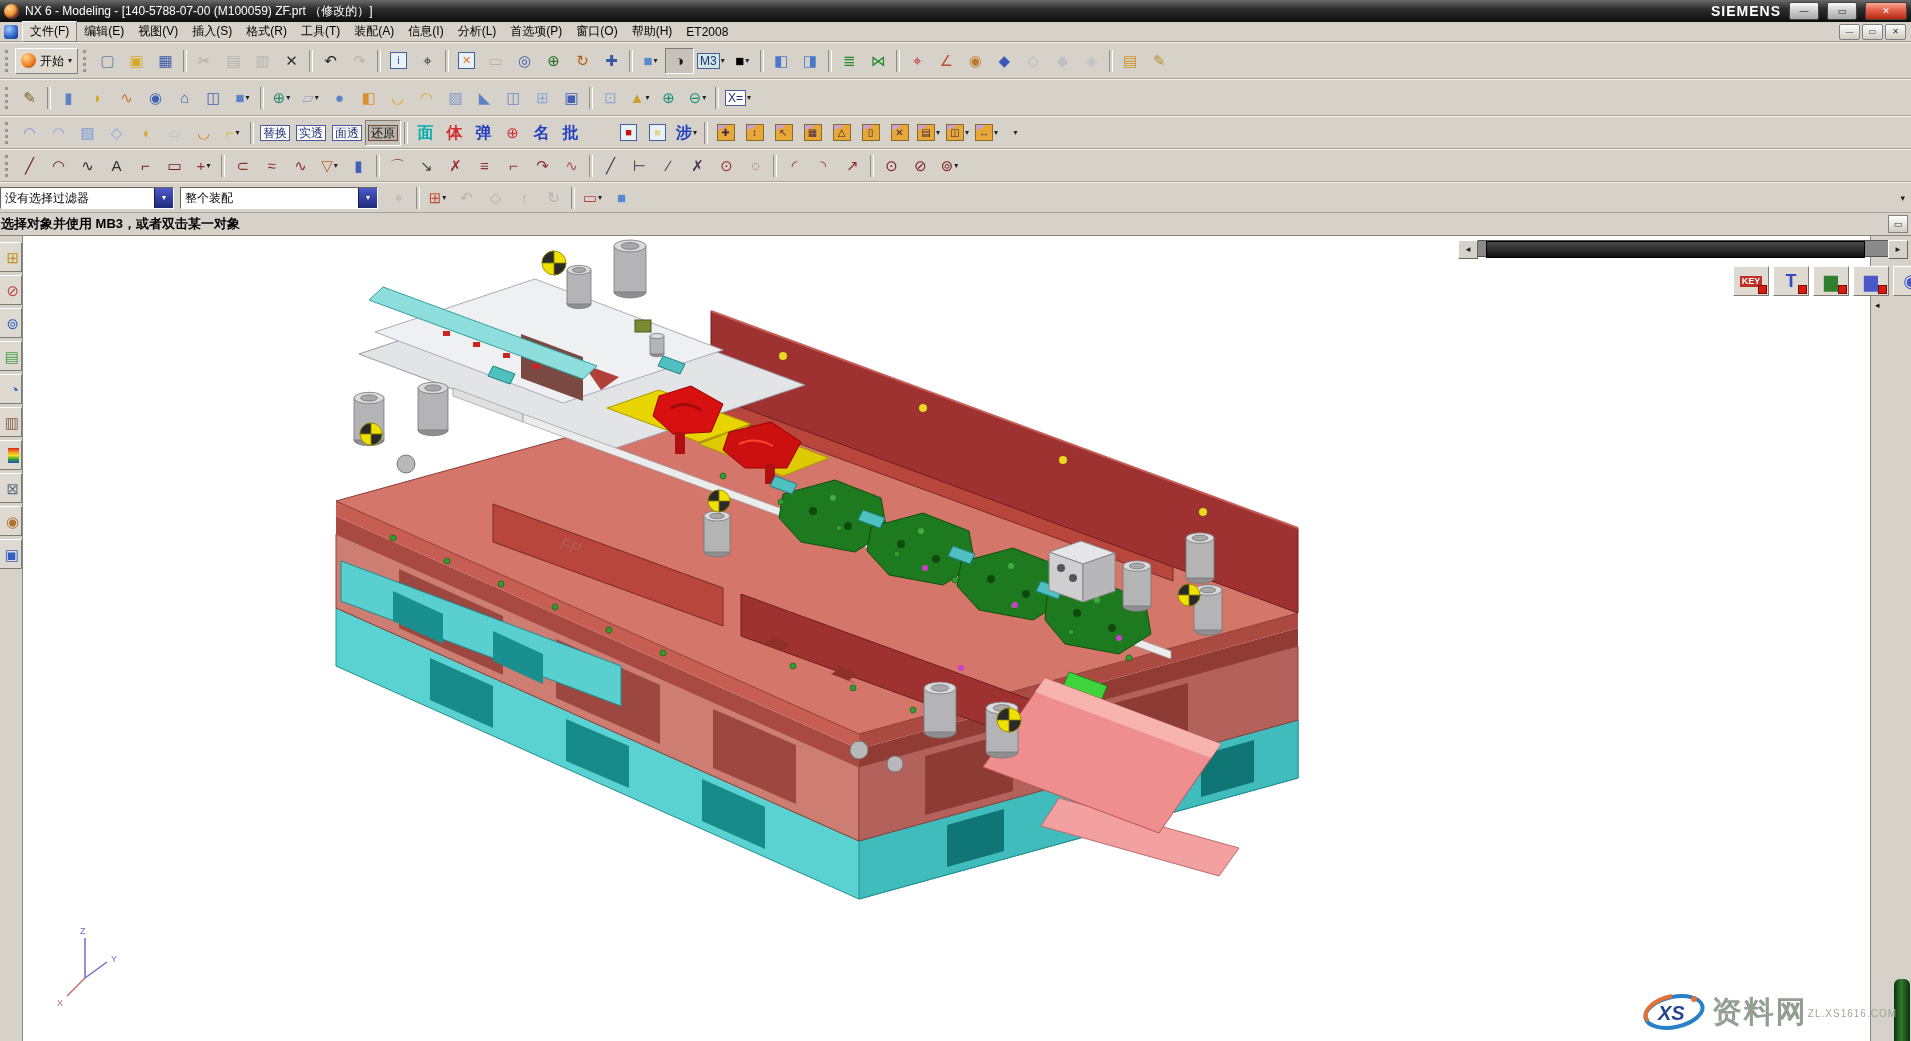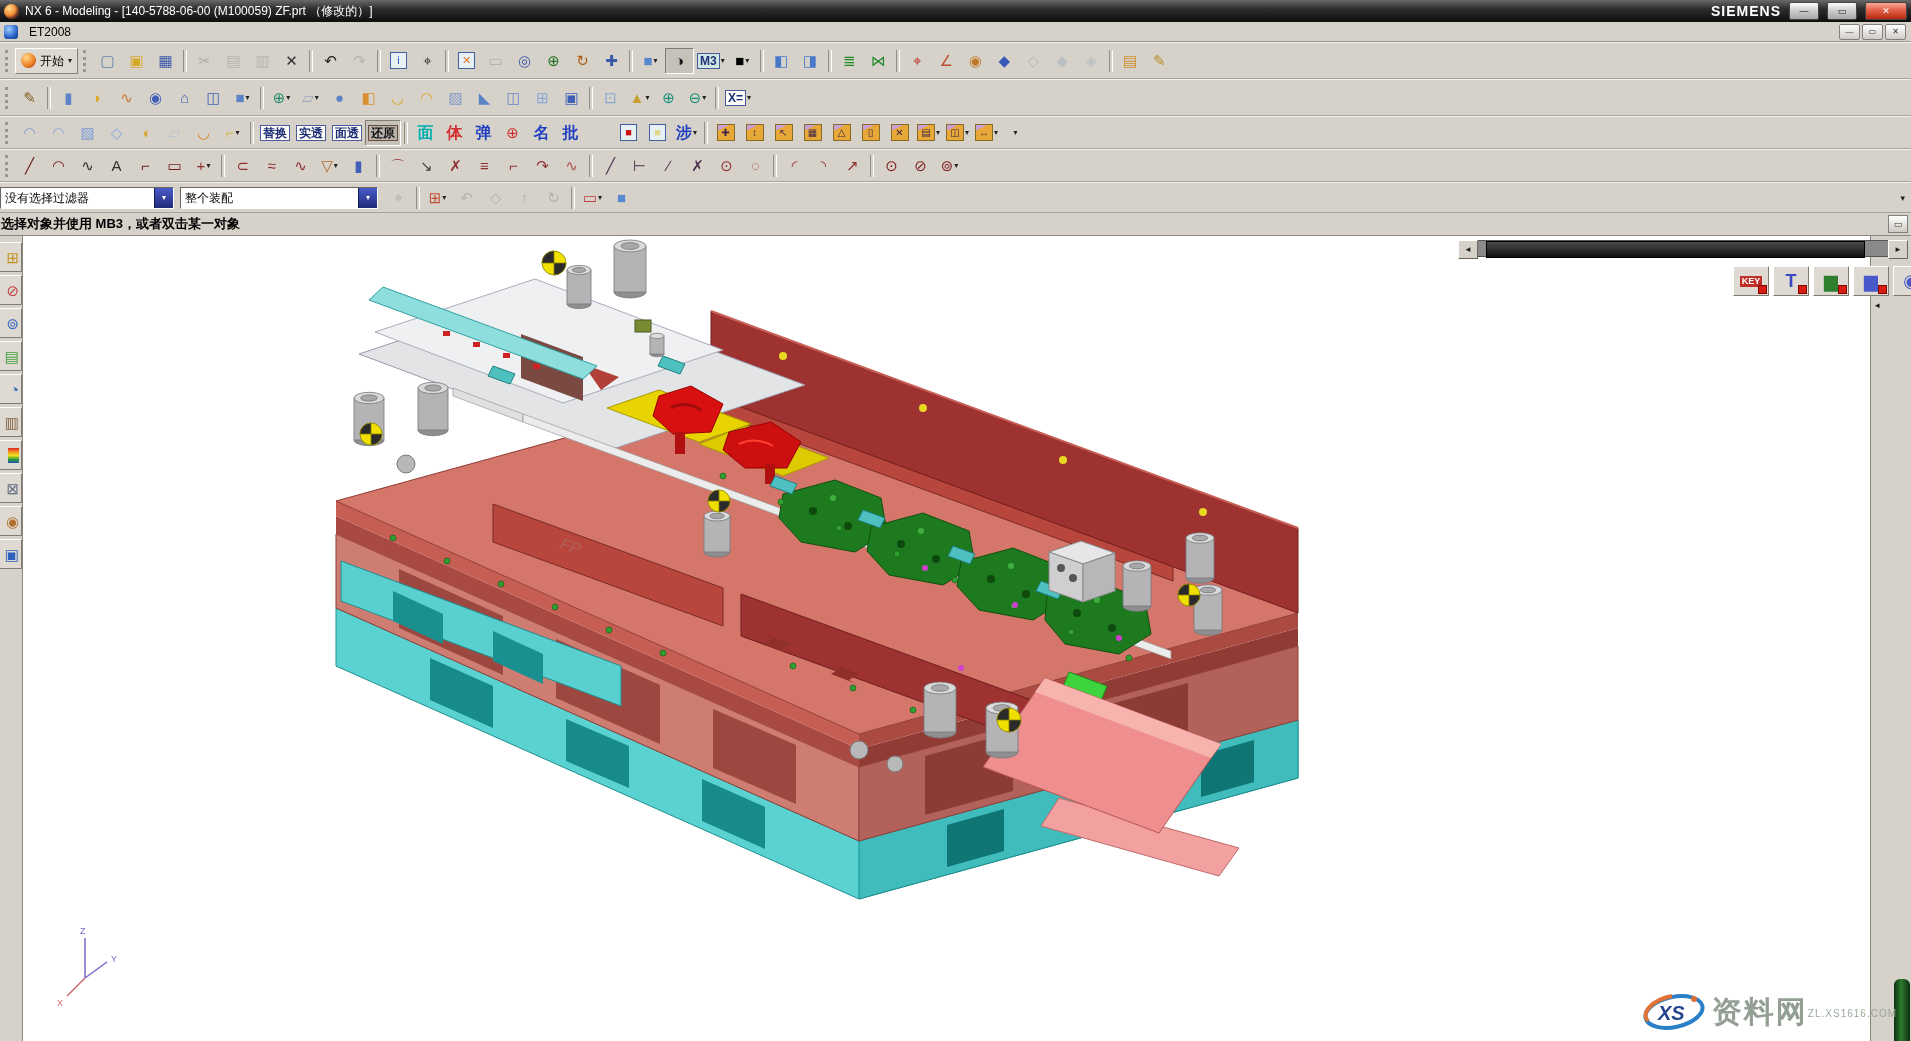--- a/index.html
+++ b/index.html
@@ -34,21 +34,21 @@
   .tbtn.dis{opacity:.42;}
   .tbtn.pressed{border-color:#807c74 #fff #fff #807c74;background:#c6c2ba;}
   .g{font-size:15px;line-height:1;display:inline-block;}
   .g.box{border:1px solid #4060a0;background:#e8f0f8;font-size:11px;width:15px;height:15px;
     display:inline-flex;align-items:center;justify-content:center;}
   .cube .g{background:linear-gradient(155deg,#caa0d8 24%,#e8a838 24%);border:1px solid #8a6a28;
     width:16px;height:15px;font-size:10px;color:#3a2448;display:inline-flex;align-items:center;justify-content:center;}
   .tl{font-size:12px;line-height:1;white-space:nowrap;}
   .tbtn.cjk .tl{font-size:16px;font-weight:700;}
   .tbtn.sm .tl{font-size:8px;font-weight:700;margin-top:36px;}
-  .txtbtn .tl{border:1px solid #4a5a9a;background:#fcfcf8;padding:1px 2px;color:#203078;font-weight:700;font-size:12px;}
+  .txtbtn .tl{border:1px solid #4a5a9a;background:#fcfcf8;padding:1px 2px;color:#203078;font-weight:400;font-size:12px;}
   .txtbtn.pressed .tl{background:#b6b2aa;border-color:#6a4a3a;color:#111;}
   .car{font-size:8px;color:#222;line-height:1;}
   .tsep{width:2px;height:22px;border-left:1px solid #918d85;border-right:1px solid #fff;margin:0 3px;flex:none;}
   .tgrip{width:4px;height:22px;border-left:3px dotted #9a968e;margin:0 3px;flex:none;}
   .startbtn{display:inline-flex;align-items:center;gap:4px;height:24px;padding:0 5px;
     border:1px solid;border-color:#fff #808080 #808080 #fff;background:#dedad2;margin-right:2px;flex:none;}
   .nxlogo{width:15px;height:15px;border-radius:50%;
     background:radial-gradient(circle at 35% 30%,#ffd98a,#f08228 55%,#a33c08 95%);display:inline-block;}
   .badge{position:absolute;right:1px;bottom:1px;width:7px;height:7px;background:#d81c10;border:1px solid #7a0800;}
   .rainbowbox{width:11px;height:15px;background:linear-gradient(#e02020,#f09020,#f0e020,#30a030,#2050c0);display:inline-block;}
@@ -87,29 +87,43 @@
   .wm-logo{width:64px;height:46px;position:relative;flex:none;}
   .wm-text{display:flex;flex-direction:row;line-height:1;}
   .wm-site{font-size:30px;font-weight:bold;color:#8e9a8e;letter-spacing:2px;}
   .wm-url{font-size:10px;color:#96a496;letter-spacing:1px;margin-top:12px;}
 </style>
 </head>
 <body>
 
 <div class="titlebar">
   <span class="nxball"></span>
-  <span class="ttl">NX 6 - Modeling - [140-5788-06-00 (M100059) ZF.prt （修改的）]</span>
+  <span class="ttl">NX 6 - Modeling - [140-5788-07-00 (M100059) ZF.prt （修改的）]</span>
   <span class="brand">SIEMENS</span>
   <span class="wbtn">—</span>
   <span class="wbtn">▭</span>
   <span class="wbtn close">✕</span>
 </div>
 
 <div class="menubar">
   <span class="appico"></span>
+  <span id="menu-items" style="display:flex;align-items:center;">
+      <span class="mitem first">文件(F)</span>
+      <span class="mitem">编辑(E)</span>
+      <span class="mitem">视图(V)</span>
+      <span class="mitem">插入(S)</span>
+      <span class="mitem">格式(R)</span>
+      <span class="mitem">工具(T)</span>
+      <span class="mitem">装配(A)</span>
+      <span class="mitem">信息(I)</span>
+      <span class="mitem">分析(L)</span>
+      <span class="mitem">首选项(P)</span>
+      <span class="mitem">窗口(O)</span>
+      <span class="mitem">帮助(H)</span>
+    </span>
   <span class="mitem">ET2008</span>
   <span class="menu-right">
     <span class="mbtn">—</span>
     <span class="mbtn">▭</span>
     <span class="mbtn">✕</span>
   </span>
 </div>
 
 <div class="trow h1">
     <span class="tgrip"></span>

